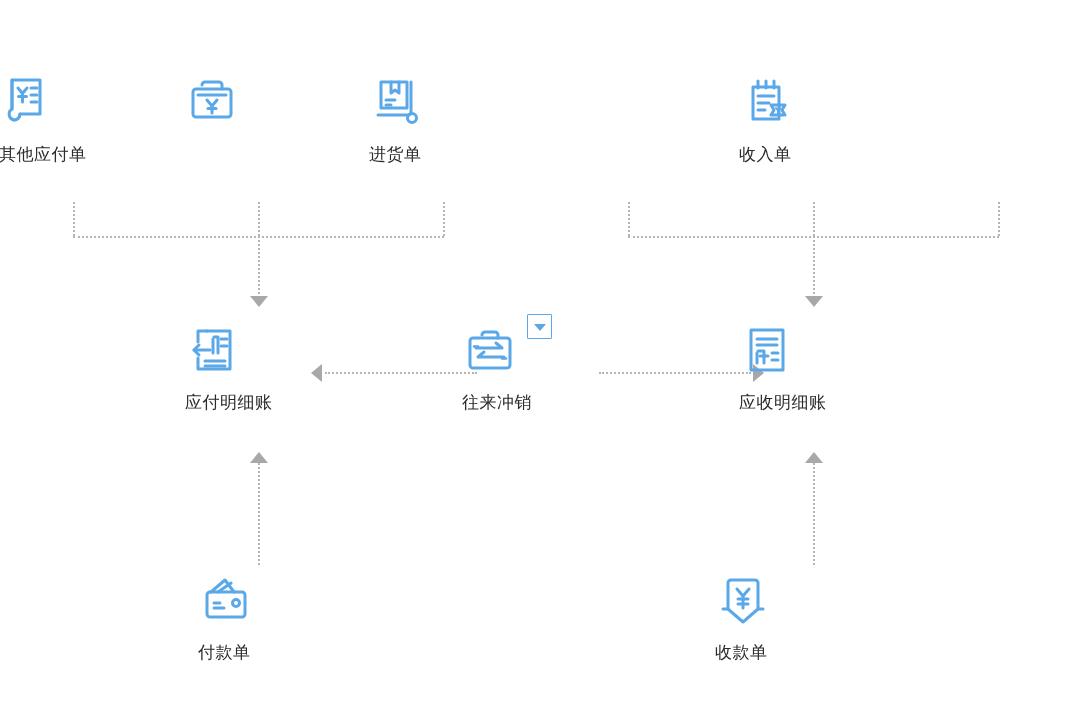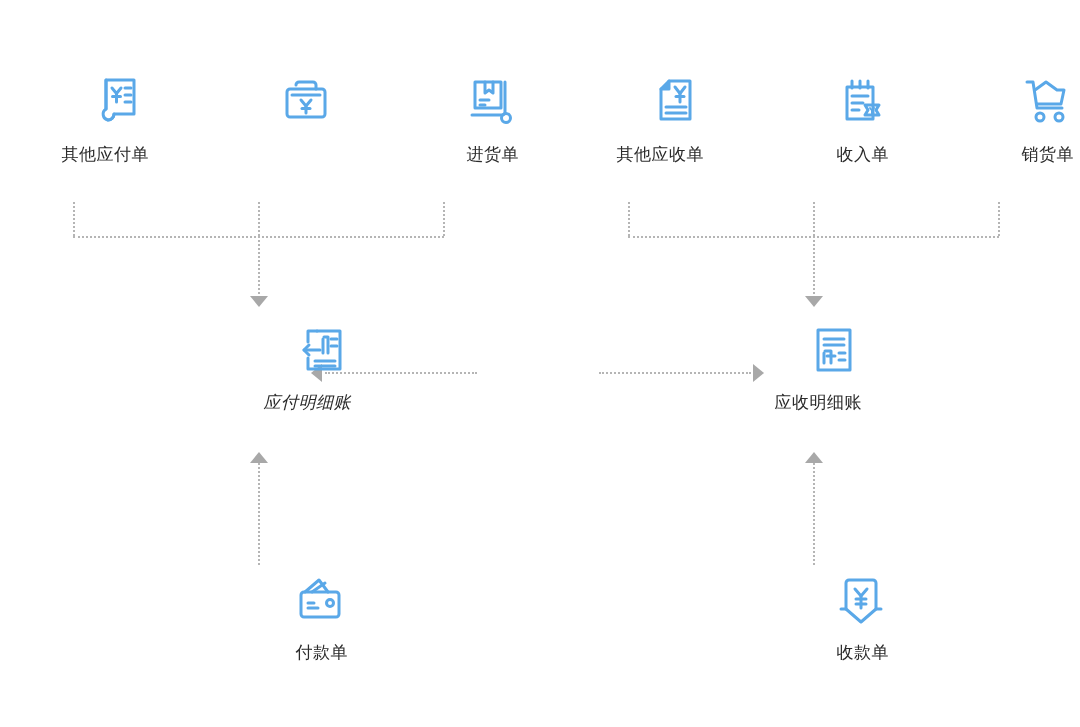--- a/index.html
+++ b/index.html
@@ -18,21 +18,21 @@
     height: 727px;
     background: #ffffff;
     overflow: hidden;
   }
 
   
   .node {
     position: absolute;
     width: 150px;
     margin-left: -75px;           
-    text-align: right;
+    text-align: left;
     user-select: none;
   }
   .node .icon-wrap {
     position: relative;
     display: inline-block;
     width: 56px;
     height: 56px;
     line-height: 0;
   }
   .node svg {
@@ -183,85 +183,76 @@
         <path d="M22 8 V19 L26 16 L30 19 V8"></path>
         <path d="M17 26 H26"></path>
         <path d="M17 31 H22"></path>
         <path d="M42 8 V38 a3 3 0 0 1 -3 3 H9"></path>
         <circle cx="43" cy="44" r="4.5"></circle>
       </svg>
     </span>
     <span class="node-label">进货单</span>
   </div>
 
-  <div class="node" style="left:629px; top:74px;">
-    <span class="icon-wrap">
-      <svg viewBox="0 0 56 56" fill="none" stroke="#5aa8e8" stroke-width="3" stroke-linecap="round" stroke-linejoin="round">
-        <path d="M21 7 H42 V45 H13 V15 Z"></path>
-        <path d="M21 7 V15 H13" fill="#5aa8e8" stroke="#5aa8e8"></path>
-        <path d="M27 13 L32 19.5 L37 13"></path>
-        <path d="M32 19.5 V28"></path>
-        <path d="M28 22.5 H36"></path>
-        <path d="M18 33 H38"></path>
-        <path d="M18 39 H38"></path>
-      </svg>
-    </span>
-    <span class="node-label">其他应收单</span>
-  </div>
 
   <div class="node" style="left:814px; top:74px;font-family:Liberation Mono, monospace;">
     <span class="icon-wrap">
       <svg viewBox="0 0 56 56" fill="none" stroke="#5aa8e8" stroke-width="3" stroke-linecap="round" stroke-linejoin="round">
         <path d="M14 13 H40 V45 H14 Z"></path>
         <path d="M19 7 V14"></path>
         <path d="M27 7 V14"></path>
         <path d="M35 7 V14"></path>
         <path d="M19 22 H35"></path>
         <path d="M19 29 H30"></path>
         <path d="M19 36 H26"></path>
         <path d="M32 31 H46 L43 36 L46 41 H32 L35 36 Z"></path>
         <path d="M37 34 L39 36.5 L41 34" stroke-width="2"></path>
         <path d="M39 36.5 V39.5" stroke-width="2"></path>
       </svg>
     </span>
     <span class="node-label">收入单</span>
   </div>
 
-  <div class="node" style="left:999px; top:74px;">
-    <span class="icon-wrap">
-      <svg viewBox="0 0 56 56" fill="none" stroke="#5aa8e8" stroke-width="3" stroke-linecap="round" stroke-linejoin="round">
-        <path d="M9 8 H15 L19 34 H44"></path>
-        <path d="M17 16 L28 8 L39 16 H46 L43 30 H19"></path>
-        <circle cx="22" cy="43" r="4"></circle>
-        <circle cx="41" cy="43" r="4"></circle>
-      </svg>
-    </span>
-    <span class="node-label">销货单</span>
-  </div>
-
-  <div class="node" style="left:276px; top:322px;font-style:italic;">
+
+  <div class="node" style="left:260px; top:322px;">
     <span class="icon-wrap">
       <svg viewBox="0 0 56 56" fill="none" stroke="#5aa8e8" stroke-width="3" stroke-linecap="round" stroke-linejoin="round">
         <path d="M22 9 H45 V47 H13 V36"></path>
         <path d="M13 20 V9 H22"></path>
         <path d="M9 28 H25"></path>
         <path d="M14 23 L9 28 L14 33"></path>
         <path d="M28 17 V31"></path>
         <path d="M29 15 L33 15 L33 31"></path>
         <path d="M36 17 H42"></path>
         <path d="M36 24 H42"></path>
         <path d="M20 39 H40"></path>
         <path d="M20 44 H40"></path>
       </svg>
     </span>
     <span class="node-label">应付明细账</span>
   </div>
 
-
-  <div class="node" style="left:787px; top:322px;">
+  <div class="node" style="left:537px; top:322px;">
+    <span class="icon-wrap">
+      <svg viewBox="0 0 56 56" fill="none" stroke="#5aa8e8" stroke-width="3" stroke-linecap="round" stroke-linejoin="round">
+        <path d="M20 13 a3 3 0 0 1 3 -3 H33 a3 3 0 0 1 3 3 V16"></path>
+        <rect x="8" y="16" width="40" height="30" rx="3"></rect>
+        <path d="M14 26 H40 L34 21"></path>
+        <path d="M42 35 H16 L22 30"></path>
+        <path d="M12 24.5 H16" stroke-width="2.5"></path>
+        <path d="M40 36.5 H44" stroke-width="2.5"></path>
+      </svg>
+      <span class="dropdown-badge">
+        <span class="caret"></span>
+      </span>
+    </span>
+    <span class="node-label">往来冲销</span>
+  </div>
+
+  <div class="node" style="left:814px; top:322px;">
     <span class="icon-wrap">
       <svg viewBox="0 0 56 56" fill="none" stroke="#5aa8e8" stroke-width="3" stroke-linecap="round" stroke-linejoin="round">
         <path d="M12 8 H44 V48 H12 Z"></path>
         <path d="M18 17 H38"></path>
         <path d="M18 23 H38"></path>
         <path d="M18 31 V41"></path>
         <path d="M19 29 L25 29 L25 41"></path>
         <path d="M21 34 H29"></path>
         <path d="M33 31 H39"></path>
         <path d="M33 38 H39"></path>
@@ -277,21 +268,21 @@
         <path d="M20 20 L33 11"></path>
         <rect x="9" y="20" width="38" height="25" rx="3"></rect>
         <path d="M16 36 H26"></path>
         <path d="M16 31 H22"></path>
         <circle cx="38" cy="31" r="3.5"></circle>
       </svg>
     </span>
     <span class="node-label">付款单</span>
   </div>
 
-  <div class="node" style="left:814px; top:572px;">
+  <div class="node" style="left:790px; top:572px;">
     <span class="icon-wrap">
       <svg viewBox="0 0 56 56" fill="none" stroke="#5aa8e8" stroke-width="3" stroke-linecap="round" stroke-linejoin="round">
         <path d="M13 11 a3 3 0 0 1 3 -3 H40 a3 3 0 0 1 3 3 V37 L28 50 L13 37 Z"></path>
         <path d="M8 37 L13 37"></path>
         <path d="M43 37 L48 37"></path>
         <path d="M22 17 L28 24 L34 17"></path>
         <path d="M28 24 V36"></path>
         <path d="M23 27 H33"></path>
         <path d="M23 32 H33"></path>
       </svg>

